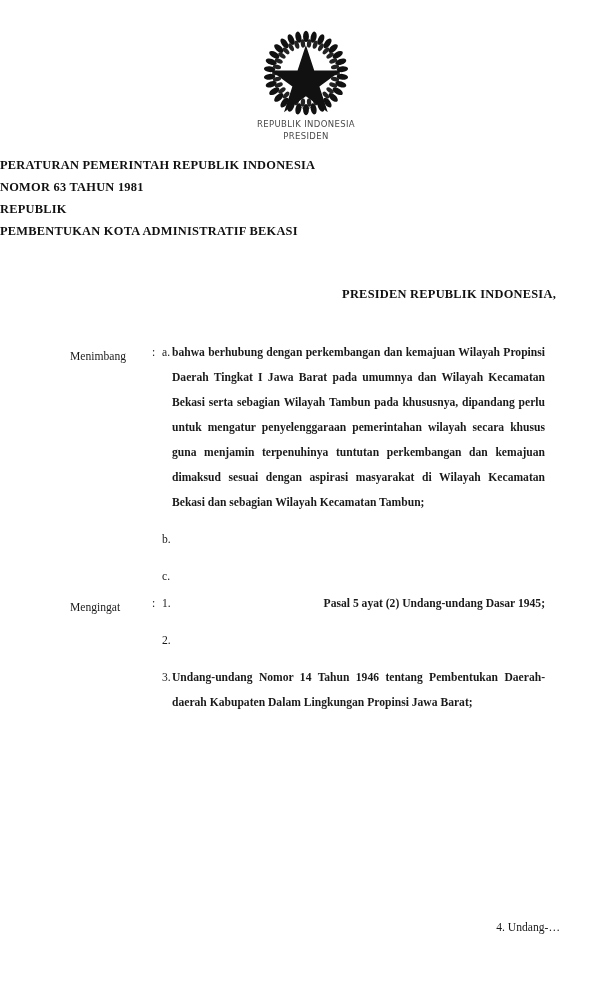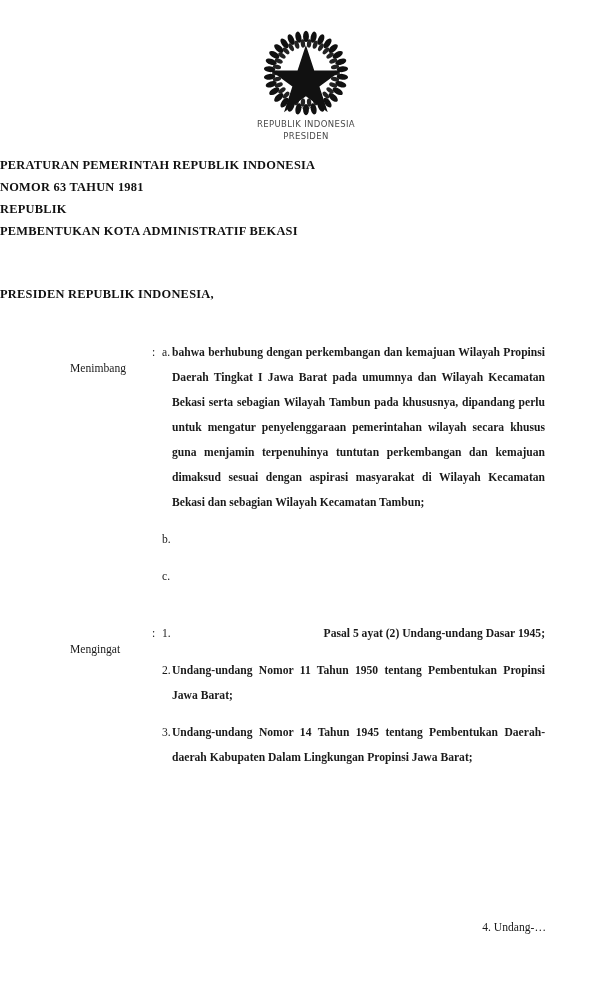--- a/index.html
+++ b/index.html
@@ -62,21 +62,21 @@
     letter-spacing: 0.25px;
     color: #111111;
     white-space: nowrap;
   }
 
   .presiden-line {
     position: absolute;
     top: 287px;
     left: 0;
     width: 556px;
-    text-align: left;
+    text-align: right;
     font-weight: bold;
     font-size: 12.4px;
     letter-spacing: 0.25px;
     color: #111111;
   }
 
   
   .body-block {
     position: absolute;
     top: 340px;
@@ -91,21 +91,21 @@
   }
 
   .clause-row {
     position: relative;
     min-height: 25px;
   }
 
   .lead {
     position: absolute;
     left: 0;
-    top: 16px;
+    top: 4px;
     width: 82px;
     font-size: 11.6px;
     line-height: 25px;
     white-space: nowrap;
   }
   .colon {
     position: absolute;
     left: 82px;
     top: 0;
     font-size: 11.6px;
@@ -125,29 +125,29 @@
     font-size: 11.6px;
     line-height: 25px;
     text-align: justify;
     text-justify: inter-word;
     hyphens: none;
     font-weight: bold;
   }
   .para.last-left { text-align: right; }
 
   .gap-item { margin-top: 12px; }
-  .gap-section { margin-top: 32px; }
+  .gap-section { margin-top: 2px; }
 
   
   .footer-note {
     position: absolute;
     top: 915px;
     left: 0;
     width: 612px;
-    padding-right: 66px;
+    padding-right: 52px;
     box-sizing: border-box;
     text-align: right;
     font-size: 11.6px;
     line-height: 25px;
   }
 </style>
 </head>
 <body>
 
 <div class="page">
@@ -277,26 +277,25 @@
 
       <div class="clause-row">
         <span class="lead">Mengingat</span>
         <span class="colon">:</span>
         <span class="marker">1.</span>
         <div class="para last-left">Pasal 5 ayat (2) Undang-undang Dasar 1945;</div>
       </div>
 
       <div class="clause-row gap-item">
         <span class="marker">2.</span>
-        <div class="para">Undang-undang  Nomor 11 Tahun 1950 tentang Pembentukan Propinsi Jawa Barat;</div>
       </div>
 
       <div class="clause-row gap-item">
         <span class="marker">3.</span>
-        <div class="para">Undang-undang  Nomor 14 Tahun 1945 tentang Pembentukan Daerah-daerah Kabupaten Dalam Lingkungan Propinsi Jawa Barat;</div>
+        <div class="para">Undang-undang  Nomor 14 Tahun 1946 tentang Pembentukan Daerah-daerah Kabupaten Dalam Lingkungan Propinsi Jawa Barat;</div>
       </div>
 
     </div>
 
   </div>
 
   <div class="footer-note">4. Undang-…</div>
 
 </div>
 

